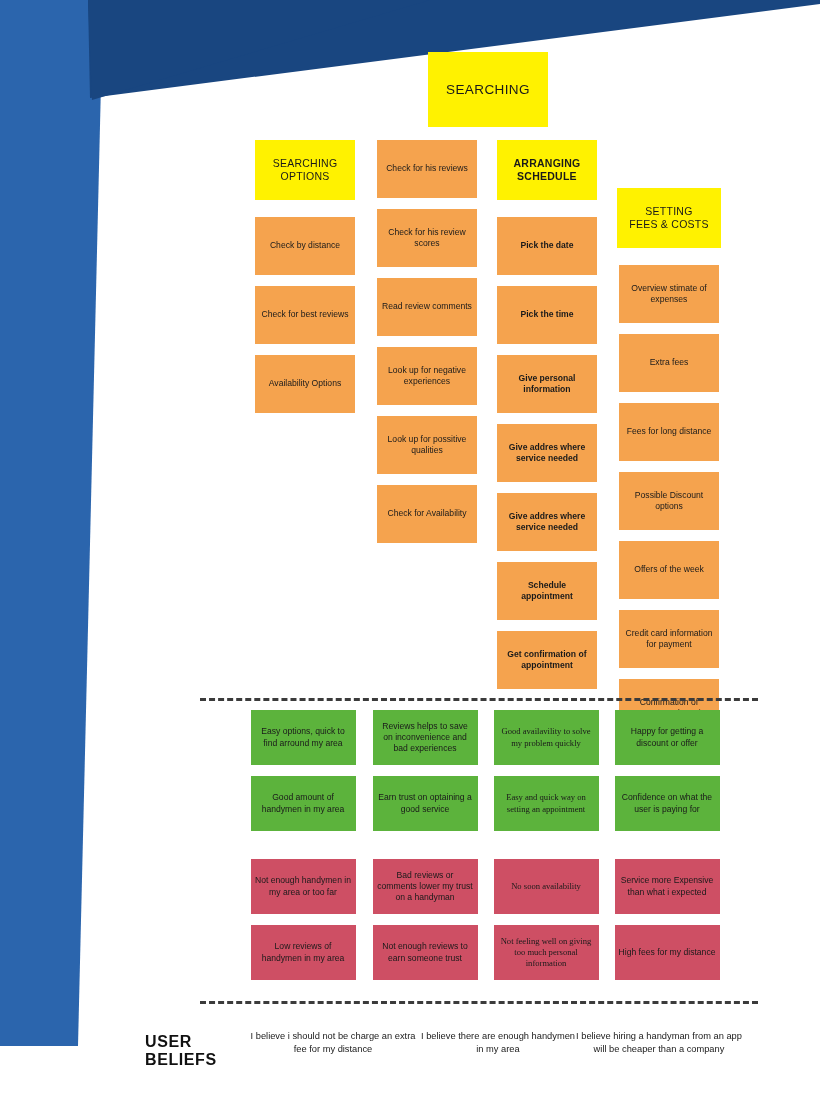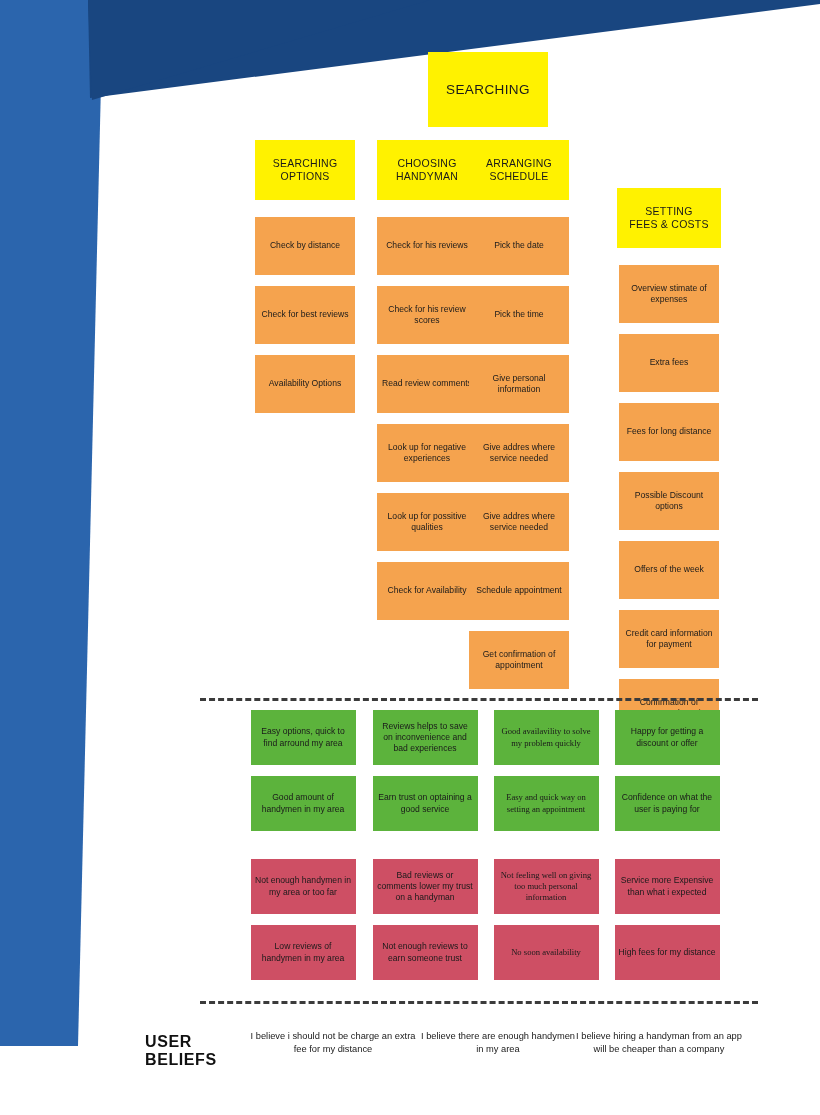--- a/index.html
+++ b/index.html
@@ -35,21 +35,21 @@
     left: 0; top: 140px;
     width: 820px;
   }
   .col-wrap {
     position: absolute;
     top: 0;
     width: 130px;
   }
   .col-wrap.c0 { left: 240px; }
   .col-wrap.c1 { left: 362px; }
-  .col-wrap.c2 { left: 454px; }
+  .col-wrap.c2 { left: 482px; font-weight: bold; }
   .col-wrap.c3 { left: 604px; }
 
   .head-card {
     width: 100px;
     margin: 0 auto 17px auto;
     height: 60px;
     background: #fff200;
     display: flex; align-items: center; justify-content: center;
     text-align: center;
     font-size: 10.5px; line-height: 13px;
@@ -159,26 +159,20 @@
       </div>
     <div class="action-card">
         <span>Check for best reviews</span>
       </div>
     <div class="action-card">
         <span>Availability Options</span>
       </div>
   </div>
 
   <div class="col-wrap c1">
-    <div class="head-card">
-      <span>
-        <span>CHOOSING</span><br>
-        <span>HANDYMAN</span>
-      </span>
-    </div>
     <div class="action-card">
         <span>Check for his reviews</span>
       </div>
     <div class="action-card">
         <span>Check for his review scores</span>
       </div>
     <div class="action-card">
         <span>Read review comments</span>
       </div>
     <div class="action-card">
@@ -302,24 +296,24 @@
   <div class="bcol c1">
     <div class="neg-card">
         <span>Bad reviews or comments lower my trust on a handyman</span>
       </div>
     <div class="neg-card">
         <span>Not enough reviews to earn someone trust</span>
       </div>
   </div>
   <div class="bcol c2">
     <div class="neg-card">
+        <span>No soon availability</span>
+      </div>
+    <div class="neg-card">
         <span>Not feeling well on giving too much personal information</span>
-      </div>
-    <div class="neg-card">
-        <span>No soon availability</span>
       </div>
   </div>
   <div class="bcol c3">
     <div class="neg-card">
         <span>Service more Expensive than what i expected</span>
       </div>
     <div class="neg-card">
         <span>High fees for my distance</span>
       </div>
   </div>

